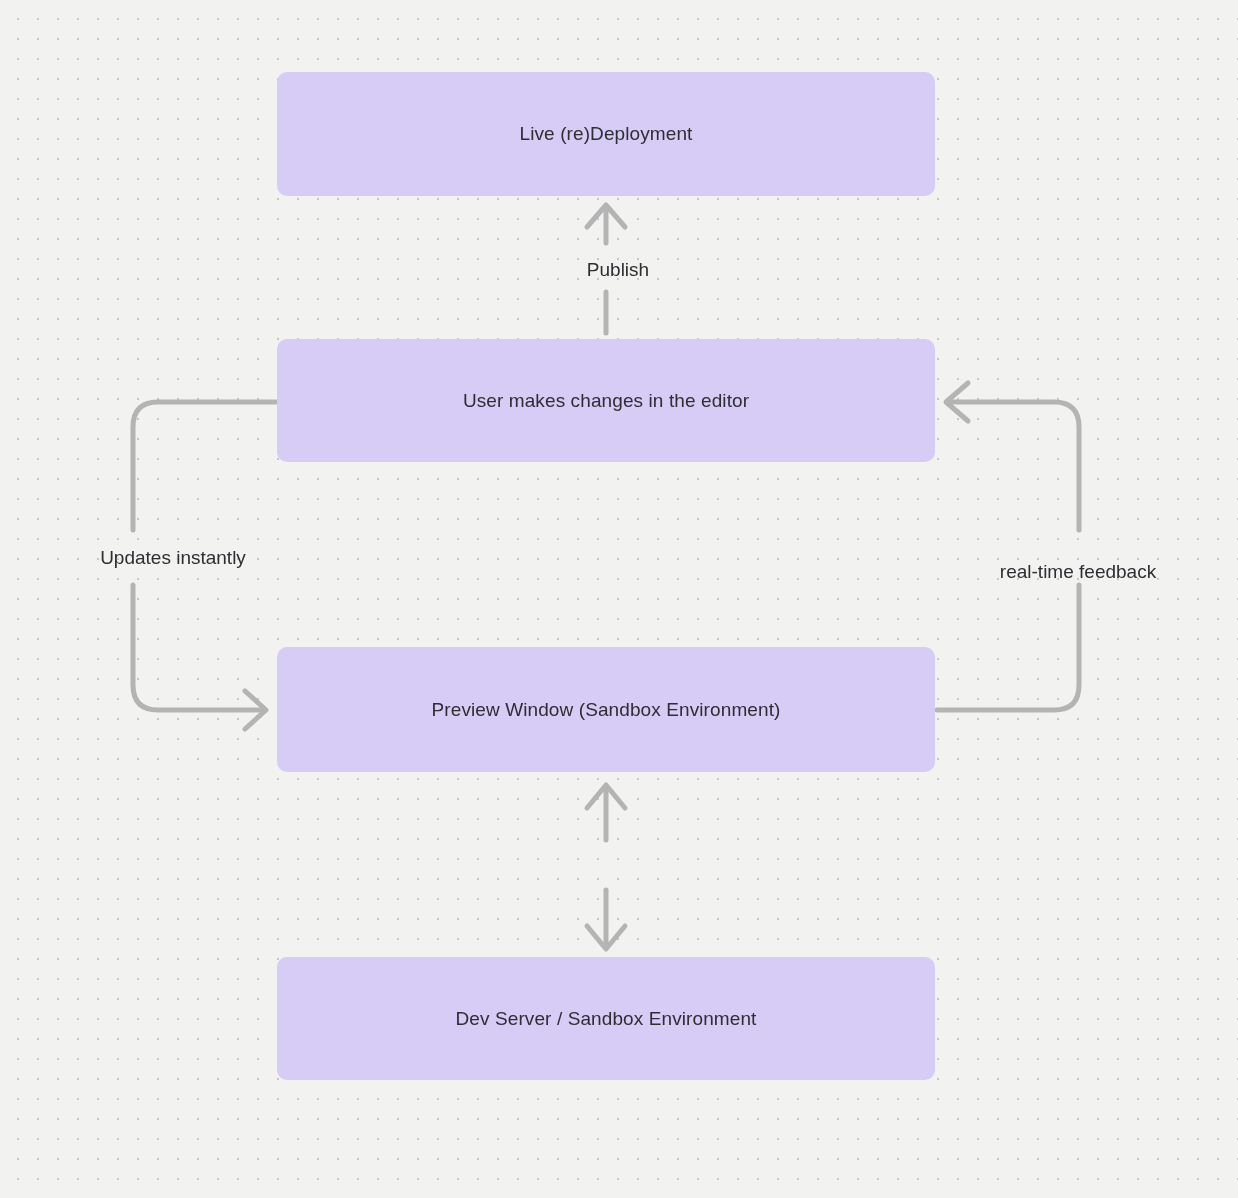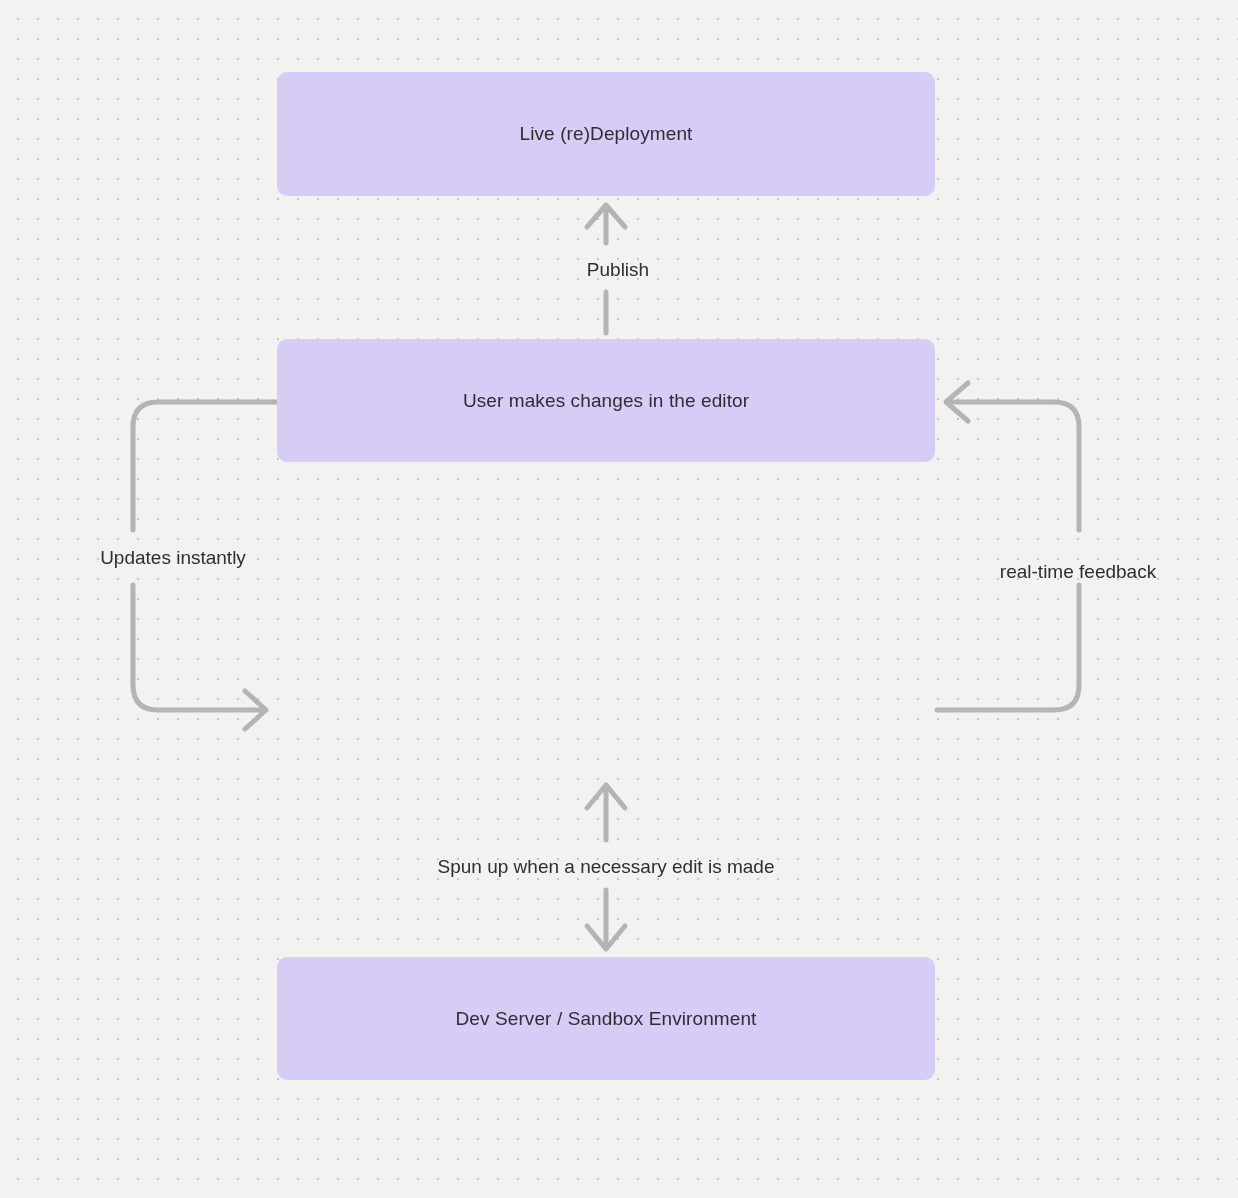--- a/index.html
+++ b/index.html
@@ -103,26 +103,28 @@
   </svg>
 
   <div class="node node-live">
     <span>Live (re)Deployment</span>
   </div>
 
   <div class="node node-editor">
     <span>User makes changes in the editor</span>
   </div>
 
+  <div class="node node-preview">
+    <span>Preview Window (Sandbox Environment)</span>
+  </div>
 
   <div class="node node-dev">
     <span>Dev Server / Sandbox Environment</span>
   </div>
 
   <div class="edge-label label-publish">Publish</div>
 
   <div class="edge-label label-updates">Updates instantly</div>
 
   <div class="edge-label label-realtime">real-time feedback</div>
 
-  <div class="edge-label label-spun">Spun up when a necessary edit is made</div>
 
 </div>
 
 </body></html>

